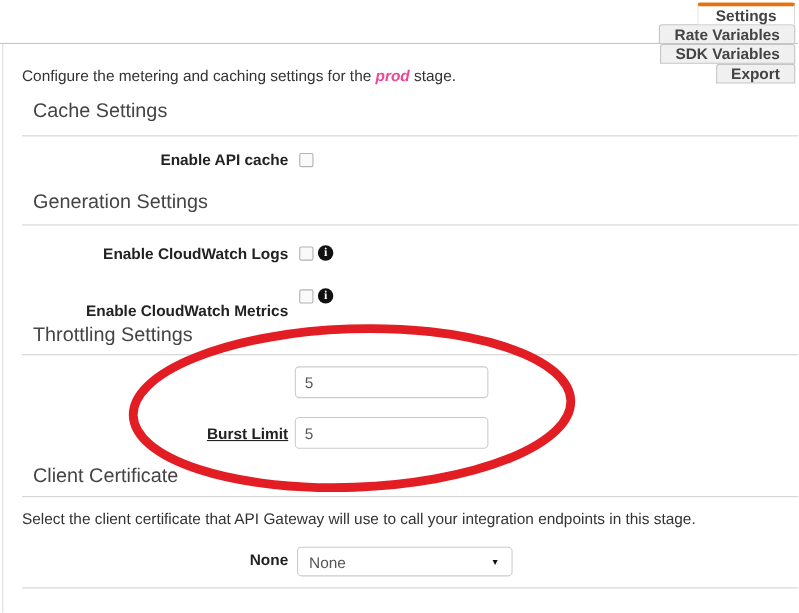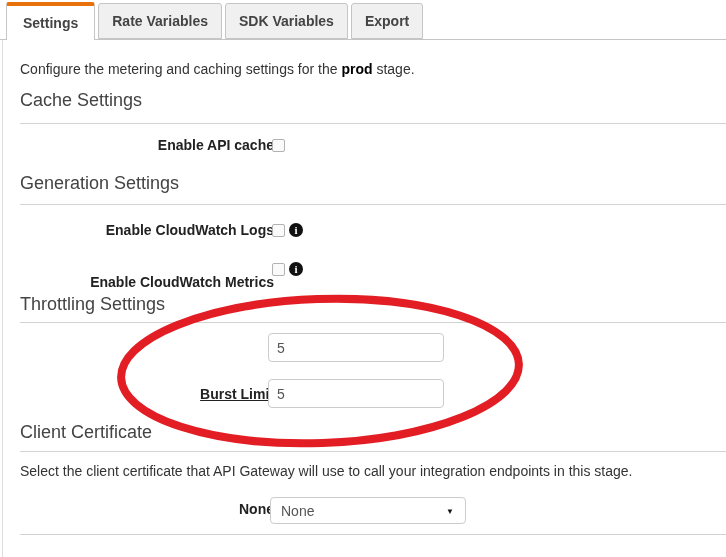--- a/index.html
+++ b/index.html
@@ -2,37 +2,37 @@
 <html><head>
 <meta charset="utf-8">
 <style>
   * { margin:0; padding:0; box-sizing:border-box; }
   html,body { background:#fff; }
   body { font-family:"Liberation Sans", sans-serif; }
   #screen { position:relative; width:726px; height:557px; background:#fff; overflow:hidden; }
 
   
   .strip-line { position:absolute; top:39px; left:0; right:0; height:1px; background:#c5c5c5; }
-  .tabbar { position:absolute; top:2px; left:6px; right:0; height:38px; display:flex; align-items:center; }
+  .tabbar { position:absolute; top:2px; left:6px; right:0; height:38px; display:flex; align-items:flex-end;flex-direction:column; }
   .tab { display:flex; align-items:center; justify-content:center;
          font-size:14px; font-weight:bold; color:#444; cursor:pointer;
          border:1px solid #c5c5c5; border-radius:3px 3px 0 0; margin-right:3px; }
   .tab.inactive { height:36px; background:#f0f0f0; padding:0 13px; }
   .tab.active { height:38px; background:#fff; padding:0 16px;
                 border-top:4px solid var(--accent); border-bottom:none; z-index:2; }
 
   
   .panel-border { position:absolute; top:40px; left:2px; bottom:0; width:1px; background:#dedede; }
   .divider { position:absolute; left:20px; right:0; height:1px; background:#d3d3d3; }
-  .h2 { position:absolute; left:20px; font-size:18px; font-weight:400; color:#444; }
+  .h2 { position:absolute; left:30px; font-size:18px; font-weight:400; color:#444; }
   .para { position:absolute; left:20px; font-size:14px; color:#333; line-height:20px; }
-  .para b { color:#000000; }
+  .para b { color:#ec4899;font-style:italic; }
 
   .flabel { position:absolute; left:0; width:262px; text-align:right;
-            font-size:14px; font-weight:bold; color:#222; line-height:16px;margin-left:12px; }
+            font-size:14px; font-weight:bold; color:#222; line-height:16px; }
 
   .cbx { position:absolute; left:272px; width:13px; height:13px; appearance:none; -webkit-appearance:none;
          border:1px solid #b2b2b2; border-radius:2px; background:#fafafa; cursor:pointer; }
   .info { position:absolute; left:289px; width:14px; height:14px; border-radius:50%;
           background:#111; color:#fff; font-family:"Liberation Serif", serif; font-weight:bold;
           font-size:11px; line-height:14px; text-align:center; cursor:pointer; }
 
   .tinput { position:absolute; left:268px; width:176px; height:29px; border:1px solid #ccc;
             border-radius:4px; padding:0 8px; font-size:14px; color:#555;
             font-family:"Liberation Sans", sans-serif; background:#fff; }

